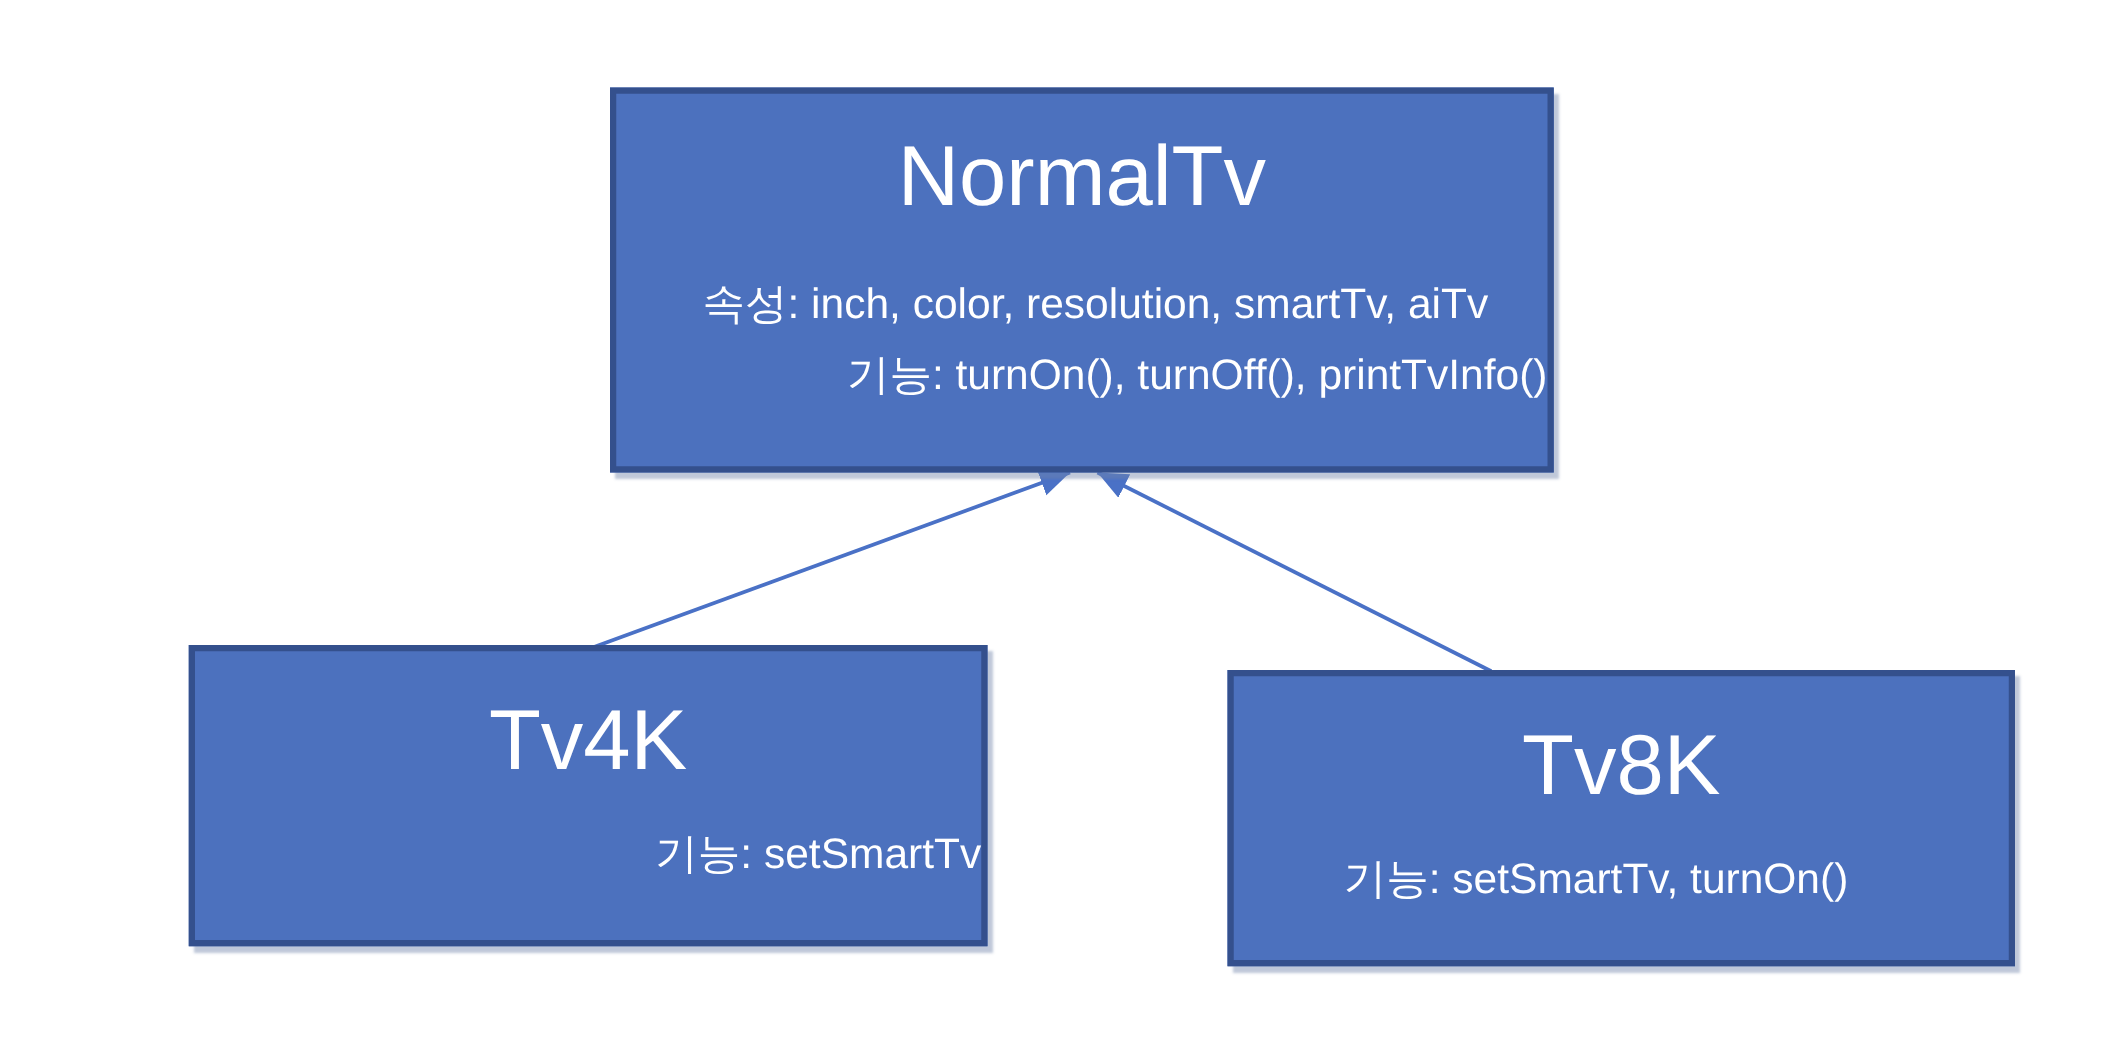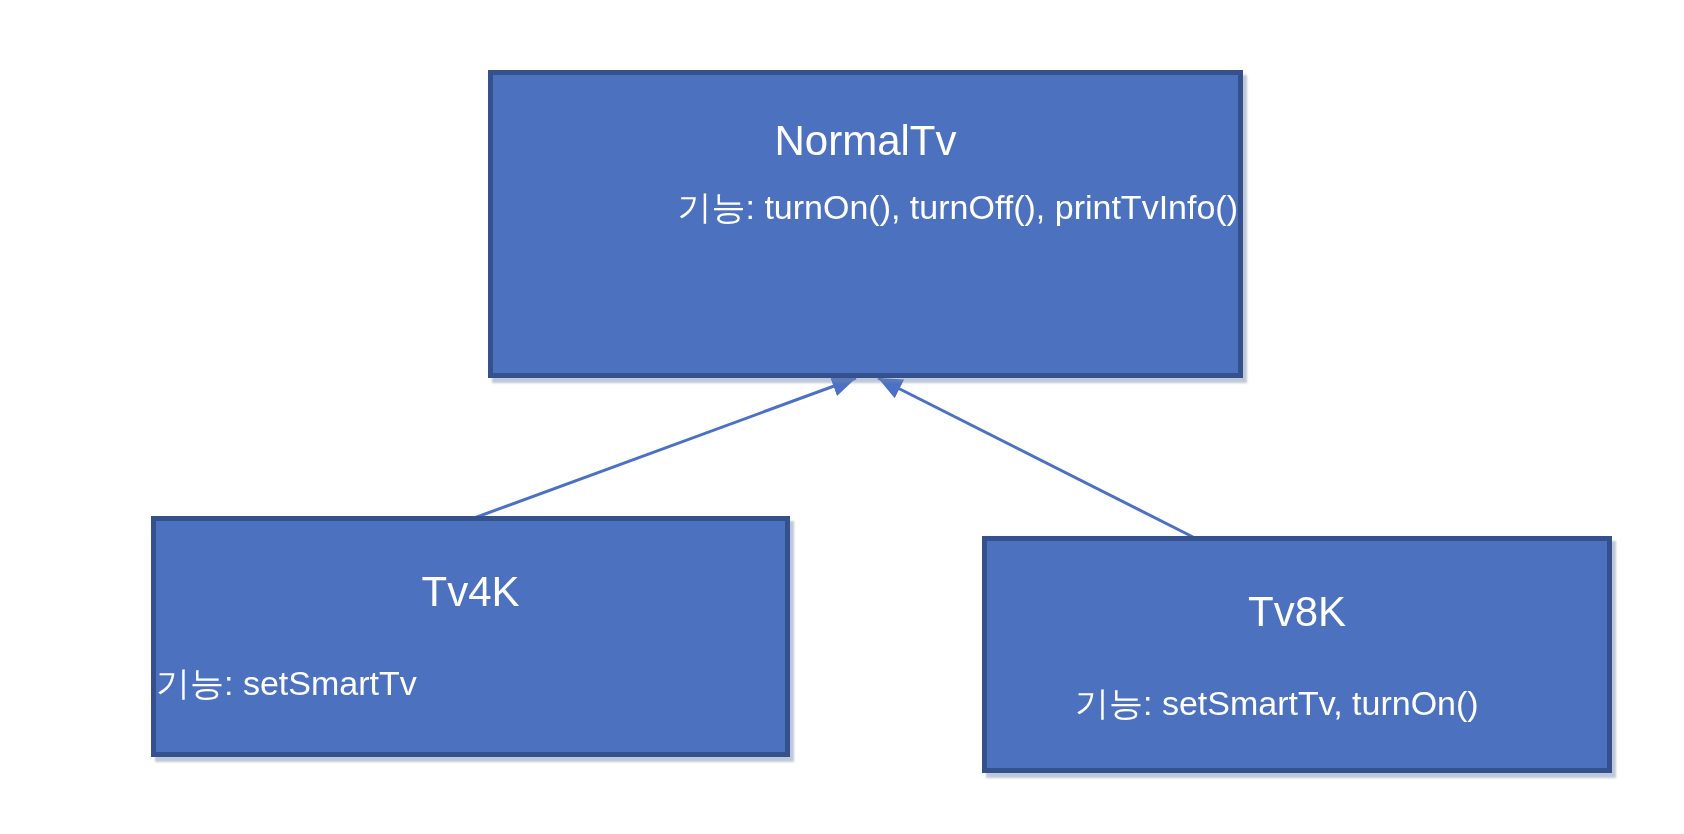--- a/index.html
+++ b/index.html
@@ -42,33 +42,33 @@
     display: flex;
     flex-direction: column;
     align-items: stretch;
     box-shadow: 4px 5px 2px rgba(113, 133, 171, 0.45);
   }
   #box-normaltv { left: 488px; top: 70px;  width: 755px; height: 308px; }
   #box-tv4k     { left: 151px; top: 516px; width: 639px; height: 241px; }
   #box-tv8k     { left: 982px; top: 536px; width: 630px; height: 237px; }
 
   .class-title {
-    font-size: 42px;
+    font-size: 68px;
     line-height: 60px;
     text-align: center;
     white-space: nowrap;
   }
   #box-normaltv .class-title { margin-top: 36px; }
   #box-tv4k .class-title,
   #box-tv8k .class-title { margin-top: 41px; }
 
   .class-line {
     font-size: 34px;
     line-height: 41px;
-    text-align: left;
+    text-align: right;
     white-space: nowrap;
   }
   #box-normaltv .attributes-line {
     margin-top: 52px;
     text-align: left;
     padding-left: 69px;
   }
   #box-normaltv .methods-line {
     margin-top: 16px;
     text-align: right;
@@ -93,20 +93,21 @@
       <marker id="arrowhead" markerWidth="9" markerHeight="8" refX="8" refY="3.5" orient="auto" markerUnits="strokeWidth">
         <path class="arrowhead-fill" d="M0,0 L8,3.5 L0,7 Z"></path>
       </marker>
     </defs>
     <line class="connector-line" x1="425" y1="536" x2="856" y2="378" marker-end="url(#arrowhead)"></line>
     <line class="connector-line" x1="1193" y1="537" x2="878" y2="378" marker-end="url(#arrowhead)"></line>
   </svg>
 
   <div class="class-box" id="box-normaltv">
     <div class="class-title">NormalTv</div>
+    <div class="class-line attributes-line">속성: inch, color, resolution, smartTv, aiTv</div>
     <div class="class-line methods-line">기능: turnOn(), turnOff(), printTvInfo()</div>
   </div>
 
   <div class="class-box" id="box-tv4k">
     <div class="class-title">Tv4K</div>
     <div class="class-line methods-line">기능: setSmartTv</div>
   </div>
 
   <div class="class-box" id="box-tv8k">
     <div class="class-title">Tv8K</div>

